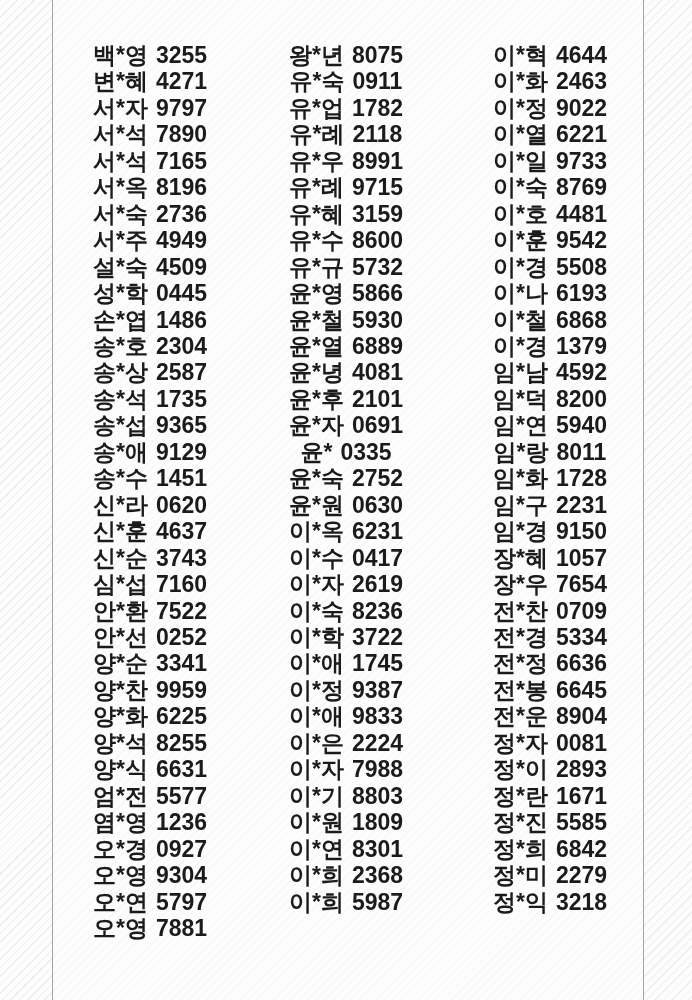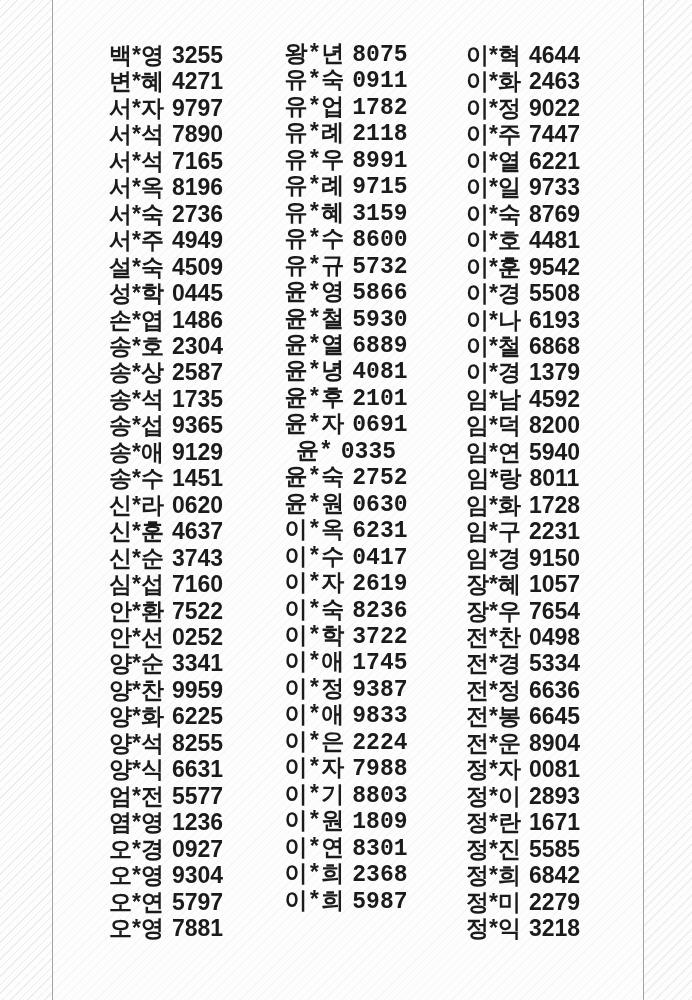--- a/index.html
+++ b/index.html
@@ -54,23 +54,23 @@
     top: 42px;
     width: 590px;
     height: 958px;
   }
 
   .col {
     position: absolute;
     top: 0;
     width: 180px;
   }
-  .col.c0 { left: 23px;   }
-  .col.c1 { left: 203px; font-family: Liberation Mono, monospace; }
-  .col.c2 { left: 380px; }
+  .col.c0 { left: 7px;   }
+  .col.c1 { left: 203px; }
+  .col.c2 { left: 407px; }
 
   .row {
     text-align: center;
     line-height: 26.46px;
     height: 26.46px;
     font-size: 23px;
     font-weight: 700;
     color: #1b1b1b;
     white-space: nowrap;
   }
@@ -225,21 +225,20 @@
 
   <div class="row"><span class="nm">이*희</span><span class="num">5987</span></div>
 </div>
   <div class="col c2">
   <div class="row"><span class="nm">이*혁</span><span class="num">4644</span></div>
 
   <div class="row"><span class="nm">이*화</span><span class="num">2463</span></div>
 
   <div class="row"><span class="nm">이*정</span><span class="num">9022</span></div>
 
-  <div class="row"><span class="nm">이*주</span><span class="num">7447</span></div>
 
   <div class="row"><span class="nm">이*열</span><span class="num">6221</span></div>
 
   <div class="row"><span class="nm">이*일</span><span class="num">9733</span></div>
 
   <div class="row"><span class="nm">이*숙</span><span class="num">8769</span></div>
 
   <div class="row"><span class="nm">이*호</span><span class="num">4481</span></div>
 
   <div class="row"><span class="nm">이*훈</span><span class="num">9542</span></div>
@@ -263,21 +262,21 @@
   <div class="row"><span class="nm">임*화</span><span class="num">1728</span></div>
 
   <div class="row"><span class="nm">임*구</span><span class="num">2231</span></div>
 
   <div class="row"><span class="nm">임*경</span><span class="num">9150</span></div>
 
   <div class="row"><span class="nm">장*혜</span><span class="num">1057</span></div>
 
   <div class="row"><span class="nm">장*우</span><span class="num">7654</span></div>
 
-  <div class="row"><span class="nm">전*찬</span><span class="num">0498</span></div>
+  <div class="row"><span class="nm">전*찬</span><span class="num">0709</span></div>
 
   <div class="row"><span class="nm">전*경</span><span class="num">5334</span></div>
 
   <div class="row"><span class="nm">전*정</span><span class="num">6636</span></div>
 
   <div class="row"><span class="nm">전*봉</span><span class="num">6645</span></div>
 
   <div class="row"><span class="nm">전*운</span><span class="num">8904</span></div>
 
   <div class="row"><span class="nm">정*자</span><span class="num">0081</span></div>

